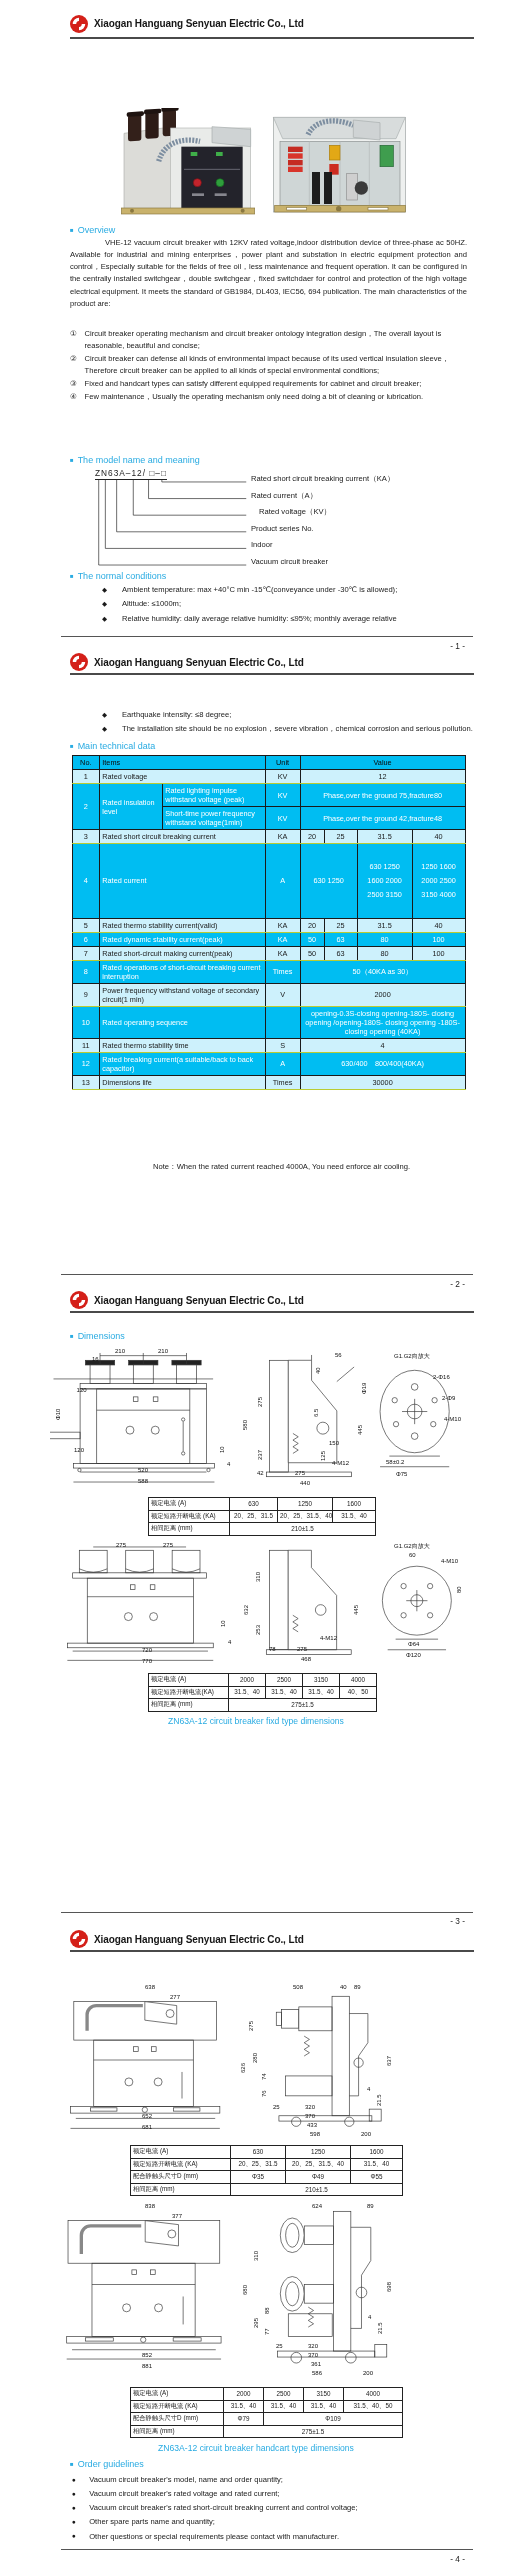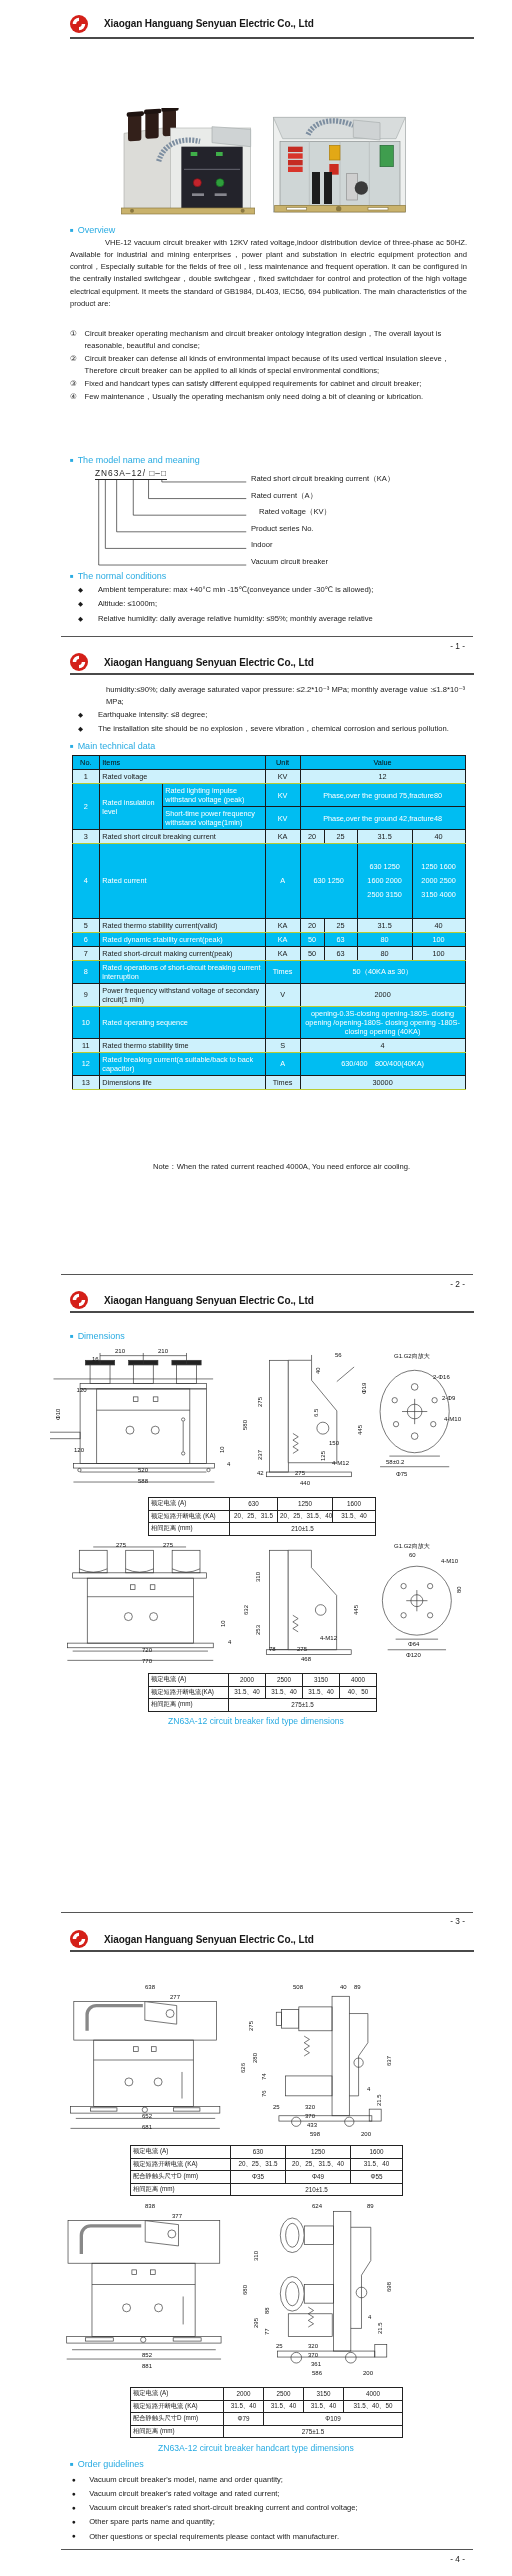--- a/index.html
+++ b/index.html
@@ -1,33 +1,33 @@
 <!DOCTYPE html>
 <html style="font-size:10.6px"><head>
 <meta charset="utf-8">
 <style>
   html,body{margin:0;padding:0;background:#fff;}
   #doc{position:relative;width:512px;height:2576px;background:#fff;overflow:hidden;
        font-family:"Liberation Sans","DejaVu Sans",sans-serif;color:#1a1a1a;}
   
-  .hdr{position:absolute;left:70px;display:flex;align-items:center;gap:16px;}
+  .hdr{position:absolute;left:70px;display:flex;align-items:center;gap:6px;}
   .hdr .co{font-size:10px;font-weight:bold;color:#161616;white-space:nowrap;letter-spacing:-0.1px;}
   .hdr-rule{position:absolute;left:70px;width:404px;border-top:2px solid #4a4a4a;height:0;}
   .pg-rule{position:absolute;left:61px;width:412px;border-top:1.3px solid #555;height:0;}
   .pg-num{position:absolute;right:47px;font-size:8.3px;color:#222;}
   
   .sec{position:absolute;left:70px;font-size:9px;color:#29abe2;display:flex;align-items:center;gap:4px;}
   .sec .sq{font-size:6px;line-height:1;color:#29abe2;}
   
   .para{position:absolute;left:70px;width:397px;font-size:7.6px;line-height:1.6;text-align:justify;}
   .indent{text-indent:35px;}
   .olist{position:absolute;left:70px;width:399px;font-size:7.6px;line-height:1.55;}
   .olist .li{display:flex;gap:5.3px;margin-bottom:1.3px;}
   .olist .num{flex:0 0 9.3px;}
-  .conds{position:absolute;left:78px;width:380px;font-size:7.6px;line-height:1.55;}
+  .conds{position:absolute;left:102px;width:380px;font-size:7.6px;line-height:1.55;}
   .conds .li{display:flex;gap:12px;margin-bottom:2.7px;text-align:justify;}
   .conds .dia{flex:0 0 8px;font-size:6.6px;padding-top:0.7px;}
   .cont{position:absolute;left:106px;width:359px;font-size:7.6px;line-height:1.55;text-align:justify;}
   .orderl{position:absolute;left:72px;width:395px;font-size:7.6px;line-height:1.6;}
   .orderl .li{display:flex;gap:10.6px;margin-bottom:2px;}
   .orderl .dot{flex:0 0 6.6px;font-size:6.6px;padding-top:0.7px;}
   
   #model-diagram{position:absolute;left:70px;top:468px;width:399px;height:105px;}
   #model-diagram .code{position:absolute;left:25px;top:0;font-size:8.3px;letter-spacing:1px;
       border-bottom:0.7px solid #222;padding-bottom:0.7px;}
@@ -204,21 +204,20 @@
     <svg width="18" height="18" viewBox="0 0 26 26">
       <circle cx="13" cy="13" r="13" fill="#d42019"></circle>
       <path d="M13,4 a9,9 0 0 0 -9,9 h5 a4,4 0 0 1 4,-4 z" fill="#fff"></path>
       <path d="M13,22 a9,9 0 0 0 9,-9 h-5 a4,4 0 0 1 -4,4 z" fill="#fff"></path>
       <rect x="11" y="9" width="4" height="8" fill="#d42019"></rect>
     </svg>
     <span class="co">Xiaogan Hanguang Senyuan Electric Co., Ltd</span>
   </div>
   <div class="hdr-rule" style="top:673px"></div>
 
-  <div class="cont" style="top:684px">humidity:≤90%;  daily average saturated vapor pressure: ≤2.2*10⁻³ MPa;  monthly average value :≤1.8*10⁻³ MPa;</div>
   <div class="conds" style="top:709px">
       <div class="li">
       <span class="dia">◆</span>
       <span>Earthquake intensity: ≤8 degree;</span>
     </div>
       <div class="li">
       <span class="dia">◆</span>
       <span>The installation site should be no explosion，severe vibration，chemical corrosion and serious pollution.</span>
     </div>
     </div>

